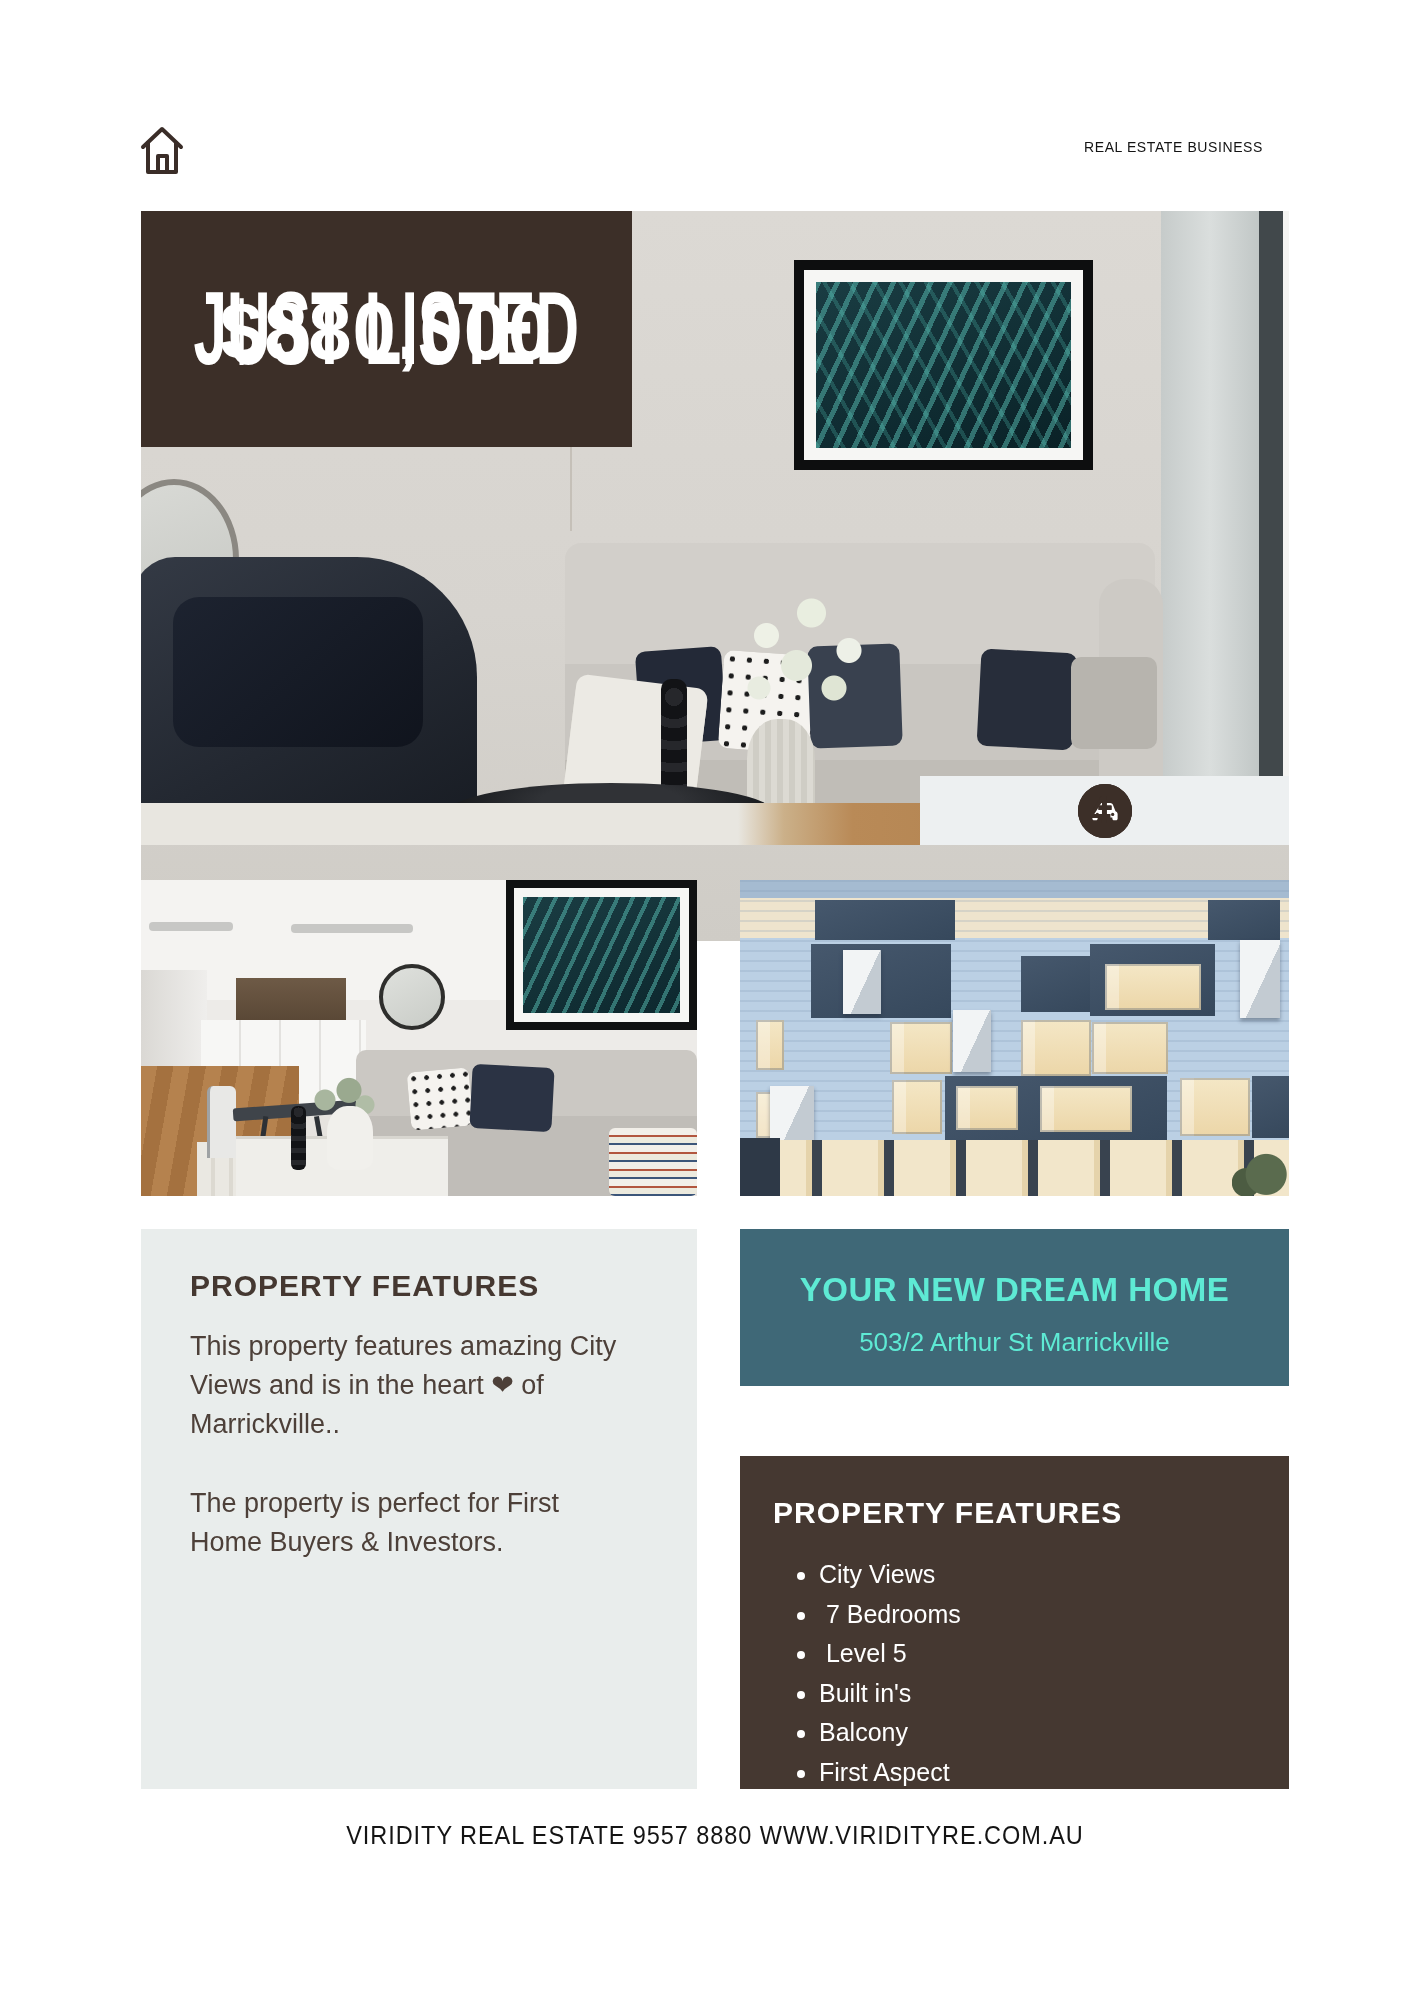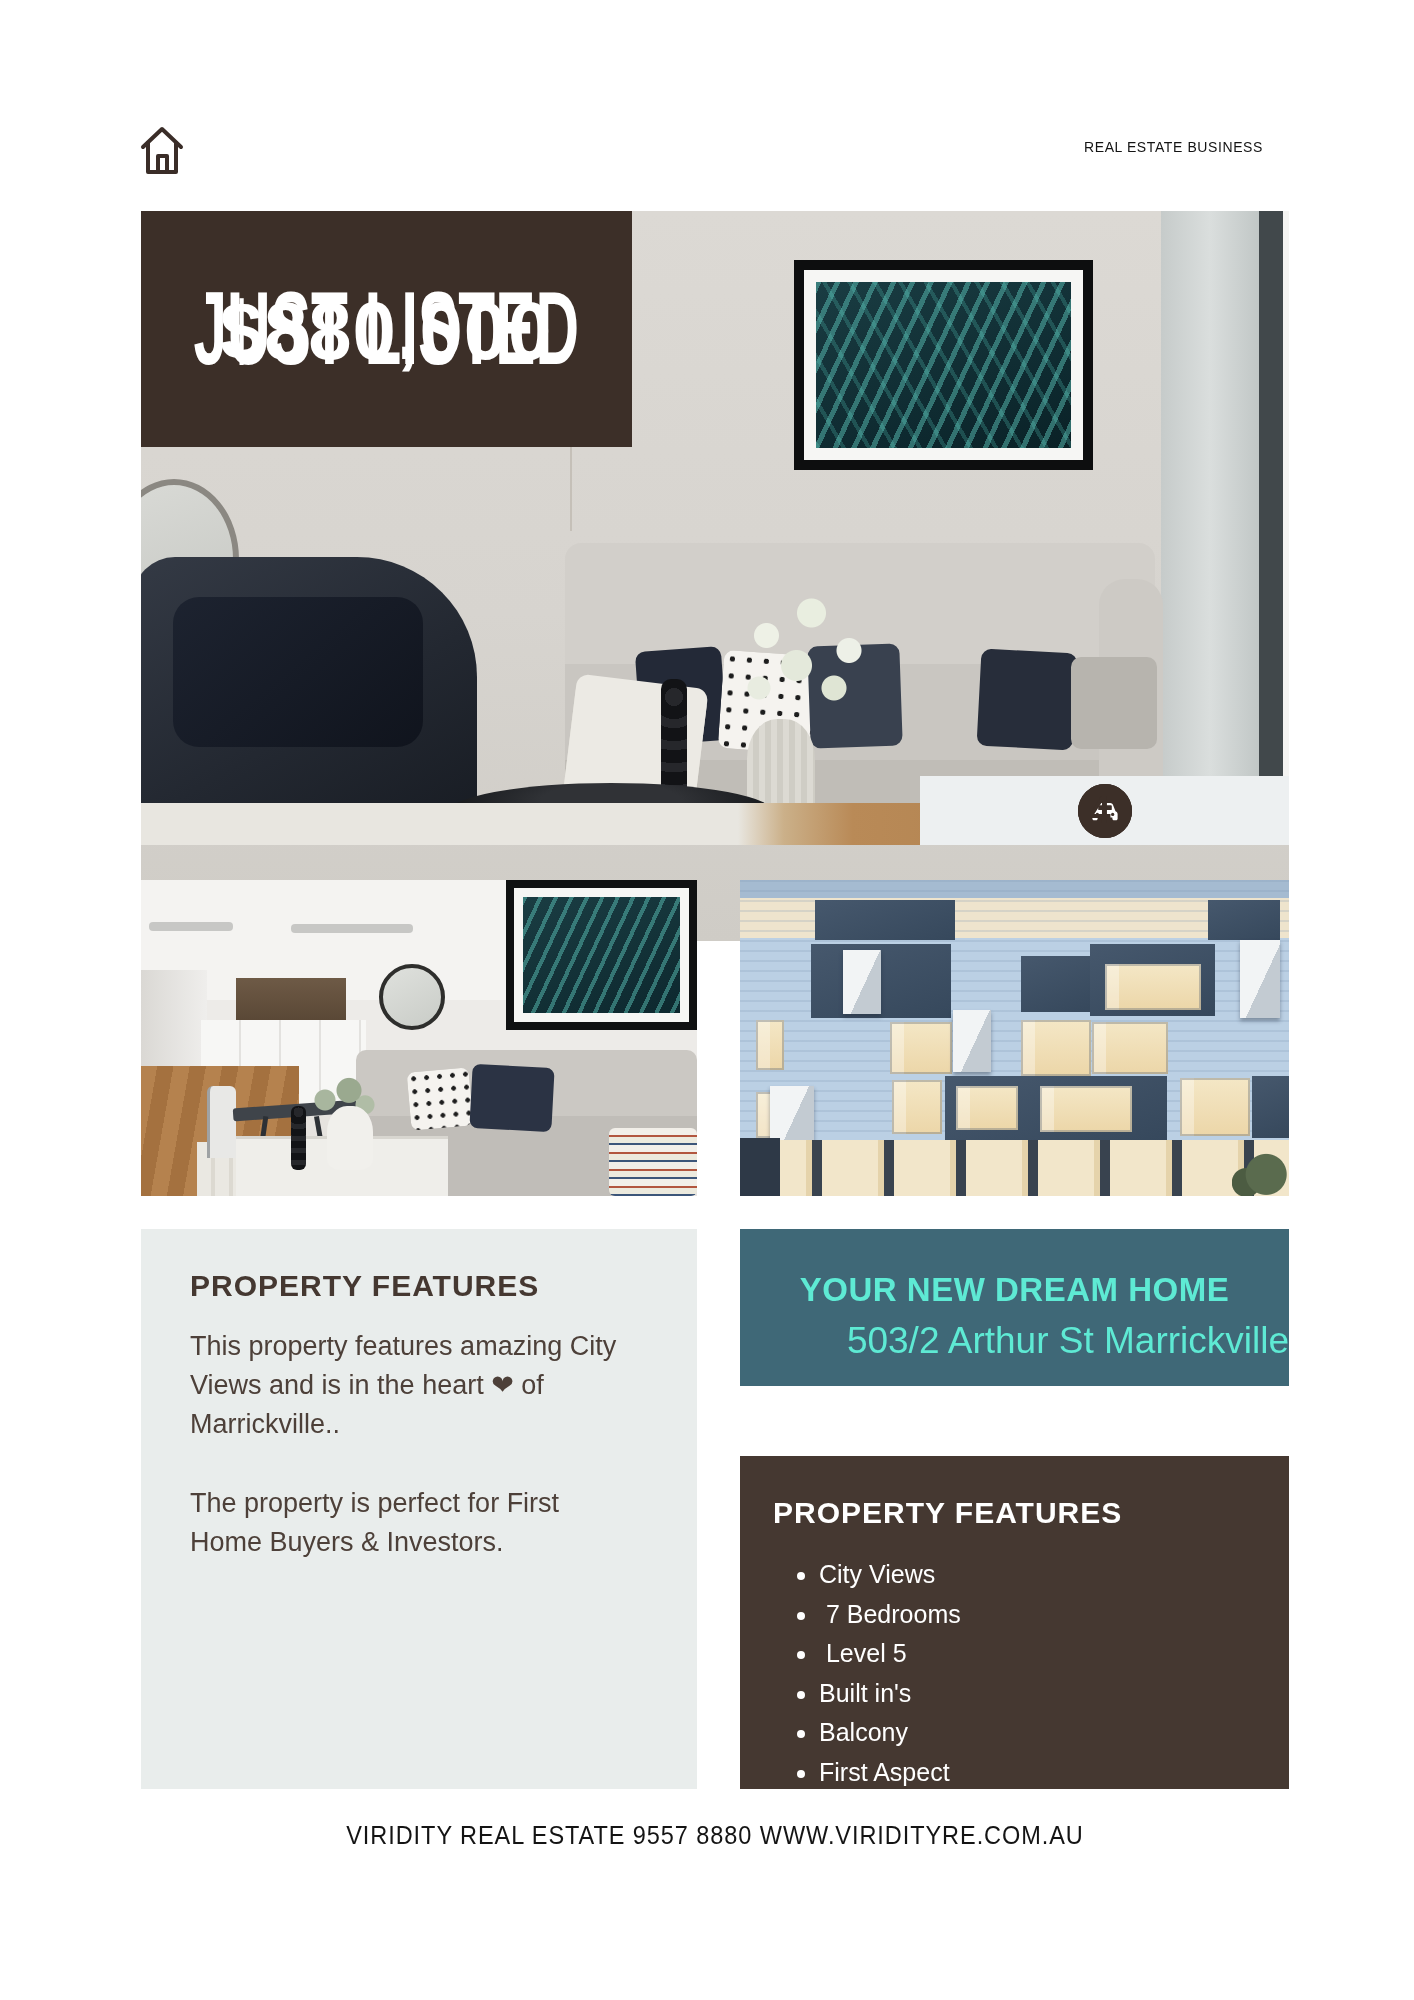--- a/index.html
+++ b/index.html
@@ -155,21 +155,21 @@
         color:#4d4039;box-sizing:border-box;padding:40px 52px 0 49px;}
   .box-gray h2{margin:0;font-size:30px;font-weight:bold;letter-spacing:1px;color:#453831;}
   .box-gray p{font-size:27px;line-height:39px;margin:0;white-space:pre-line;}
   .p1{margin-top:24px !important;}
   .p2{margin-top:40px !important;}
   .p3{margin-top:42px !important;}
 
   .box-teal{position:absolute;left:740px;top:1229px;width:549px;height:157px;background:#3f6877;
         color:#5eead4;text-align:center;box-sizing:border-box;padding-top:42px;}
   .box-teal h2{margin:0;font-size:33px;font-weight:bold;letter-spacing:.5px;}
-  .box-teal .addr{font-size:37px;margin-top:11px;text-align:right;}
+  .box-teal .addr{font-size:26px;margin-top:18px;}
 
   .box-brown{position:absolute;left:740px;top:1456px;width:549px;height:333px;background:#453831;
         color:#ffffff;box-sizing:border-box;padding:40px 20px 0 33px;}
   .box-brown h2{margin:0;font-size:30px;font-weight:bold;letter-spacing:1px;}
   .box-brown ul{margin:25px 0 0;padding-left:46px;list-style:disc;}
   .box-brown li{font-size:25px;line-height:39.5px;white-space:pre;}
 
   
   .footer{position:absolute;left:141px;top:1821px;width:1148px;text-align:center;font-size:25px;
         letter-spacing:1px;color:#141414;transform:scaleX(.94);transform-origin:center;}

